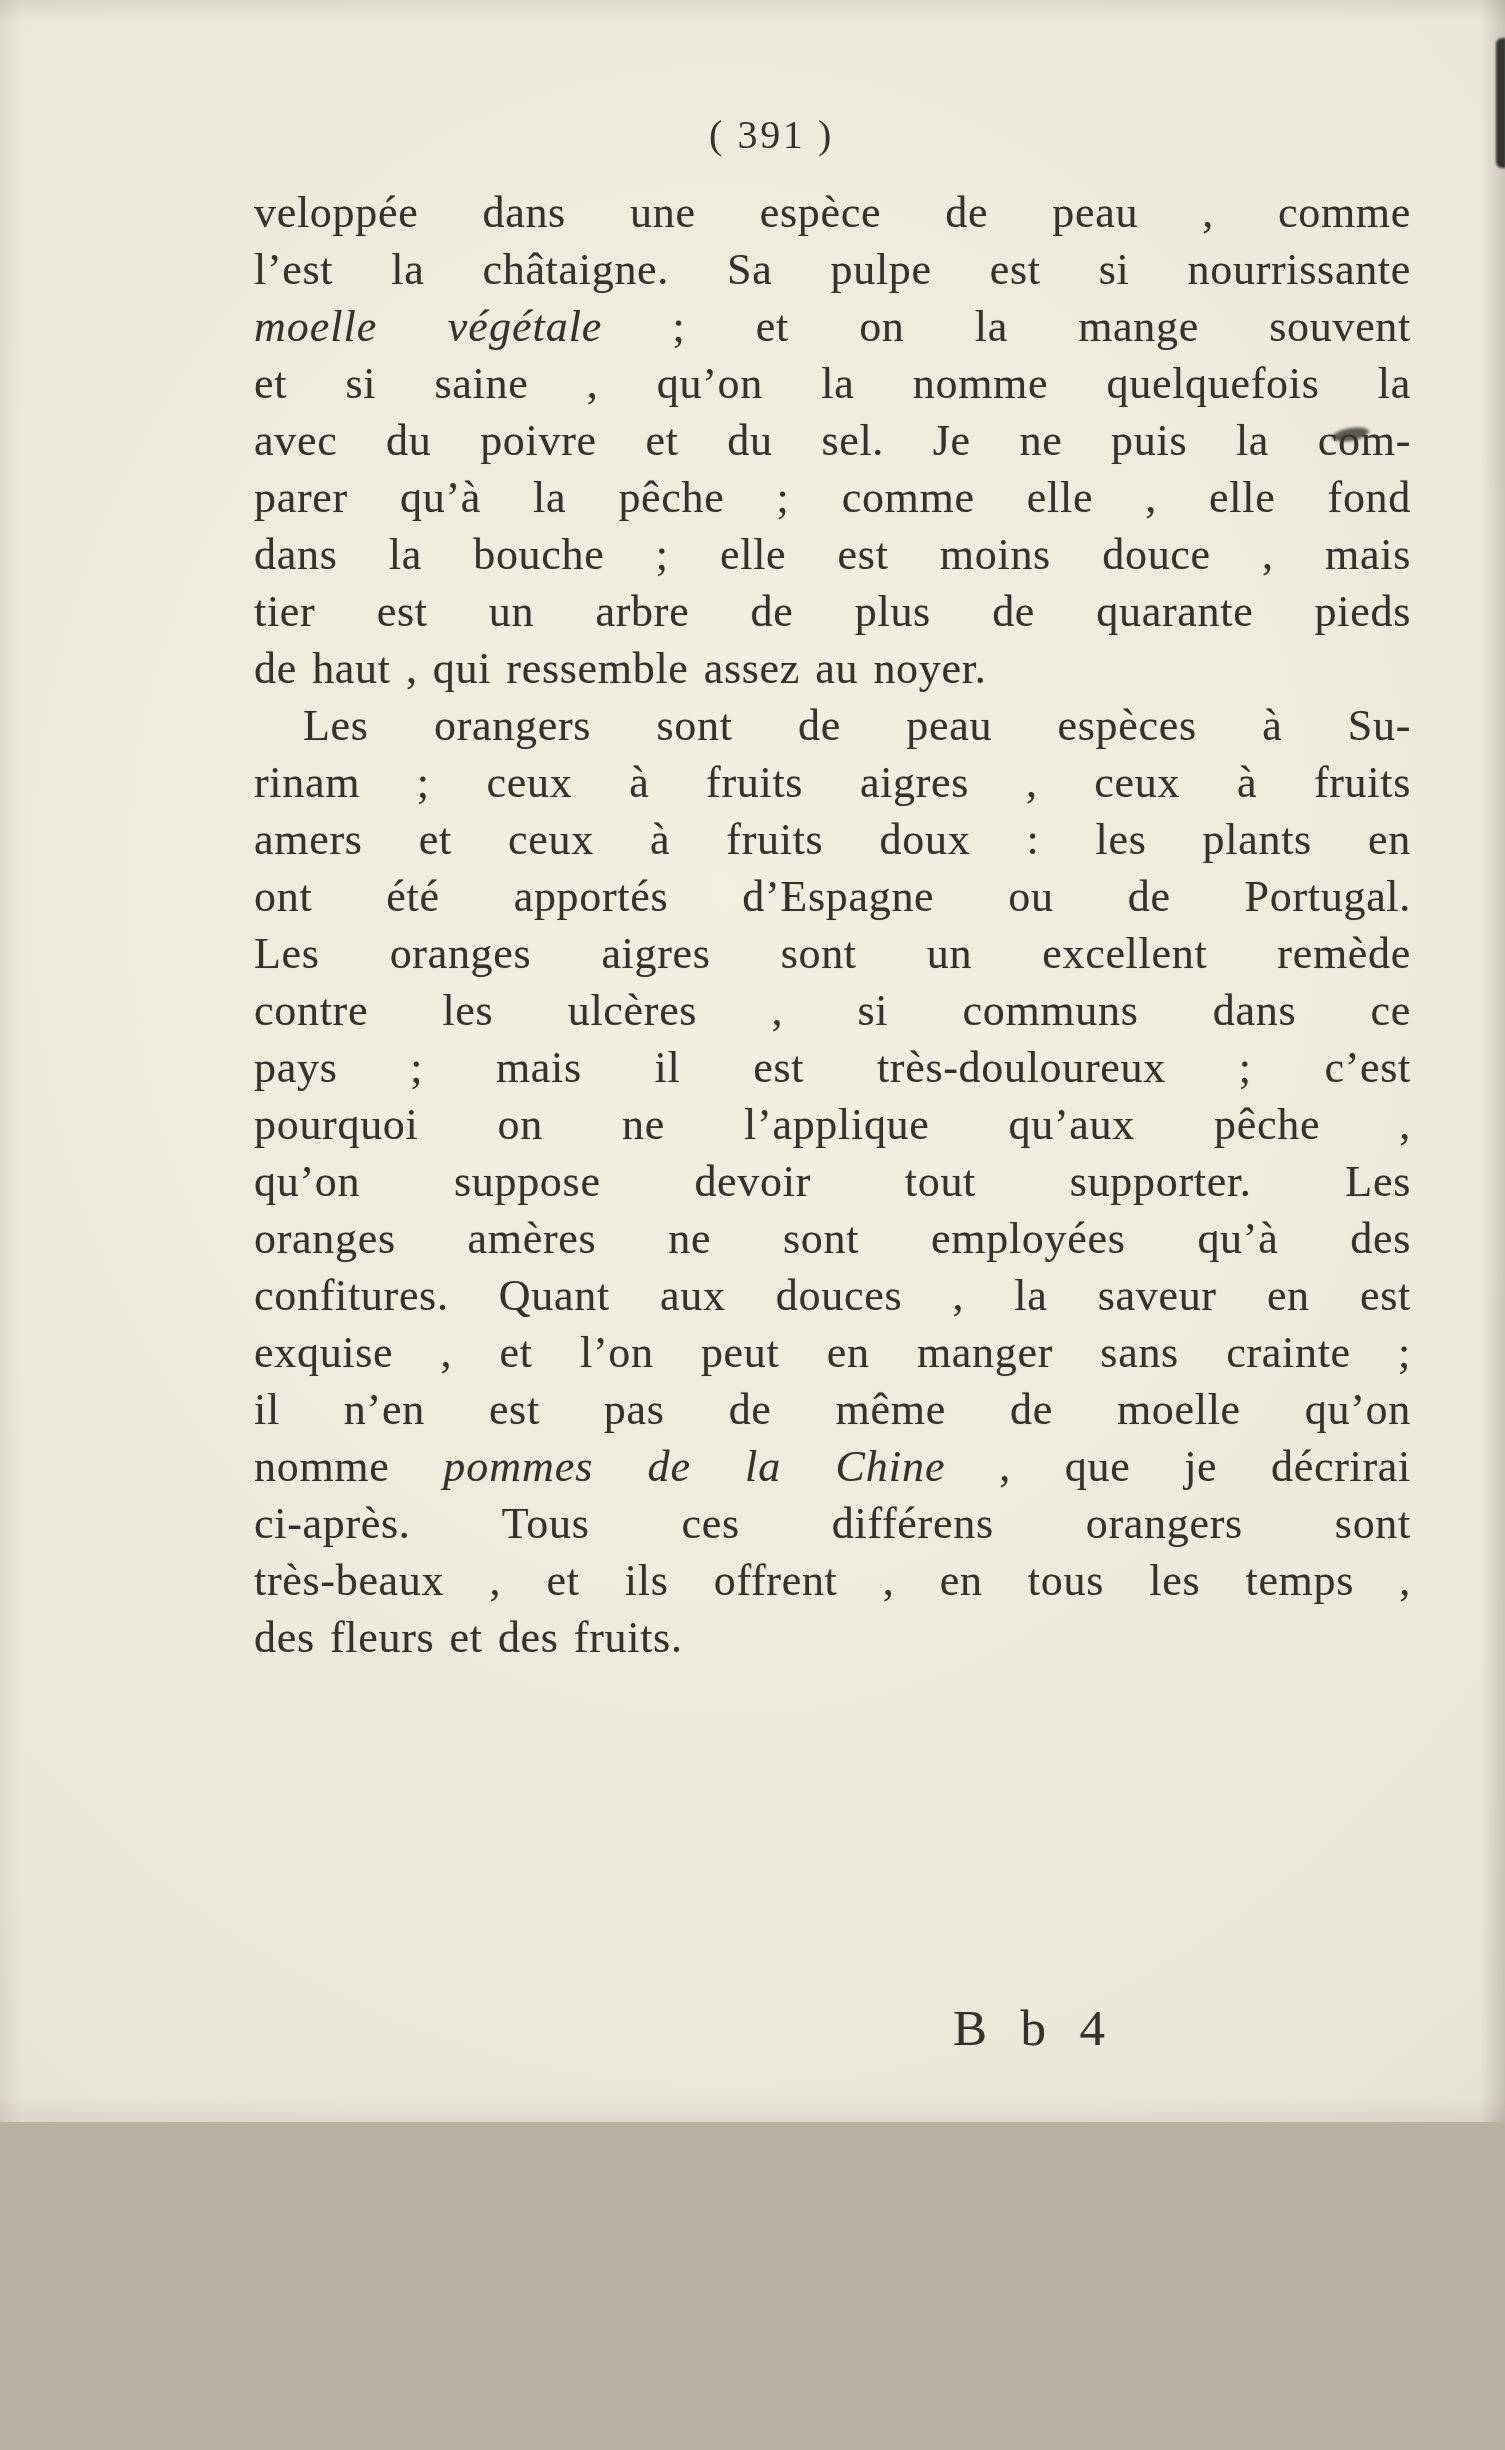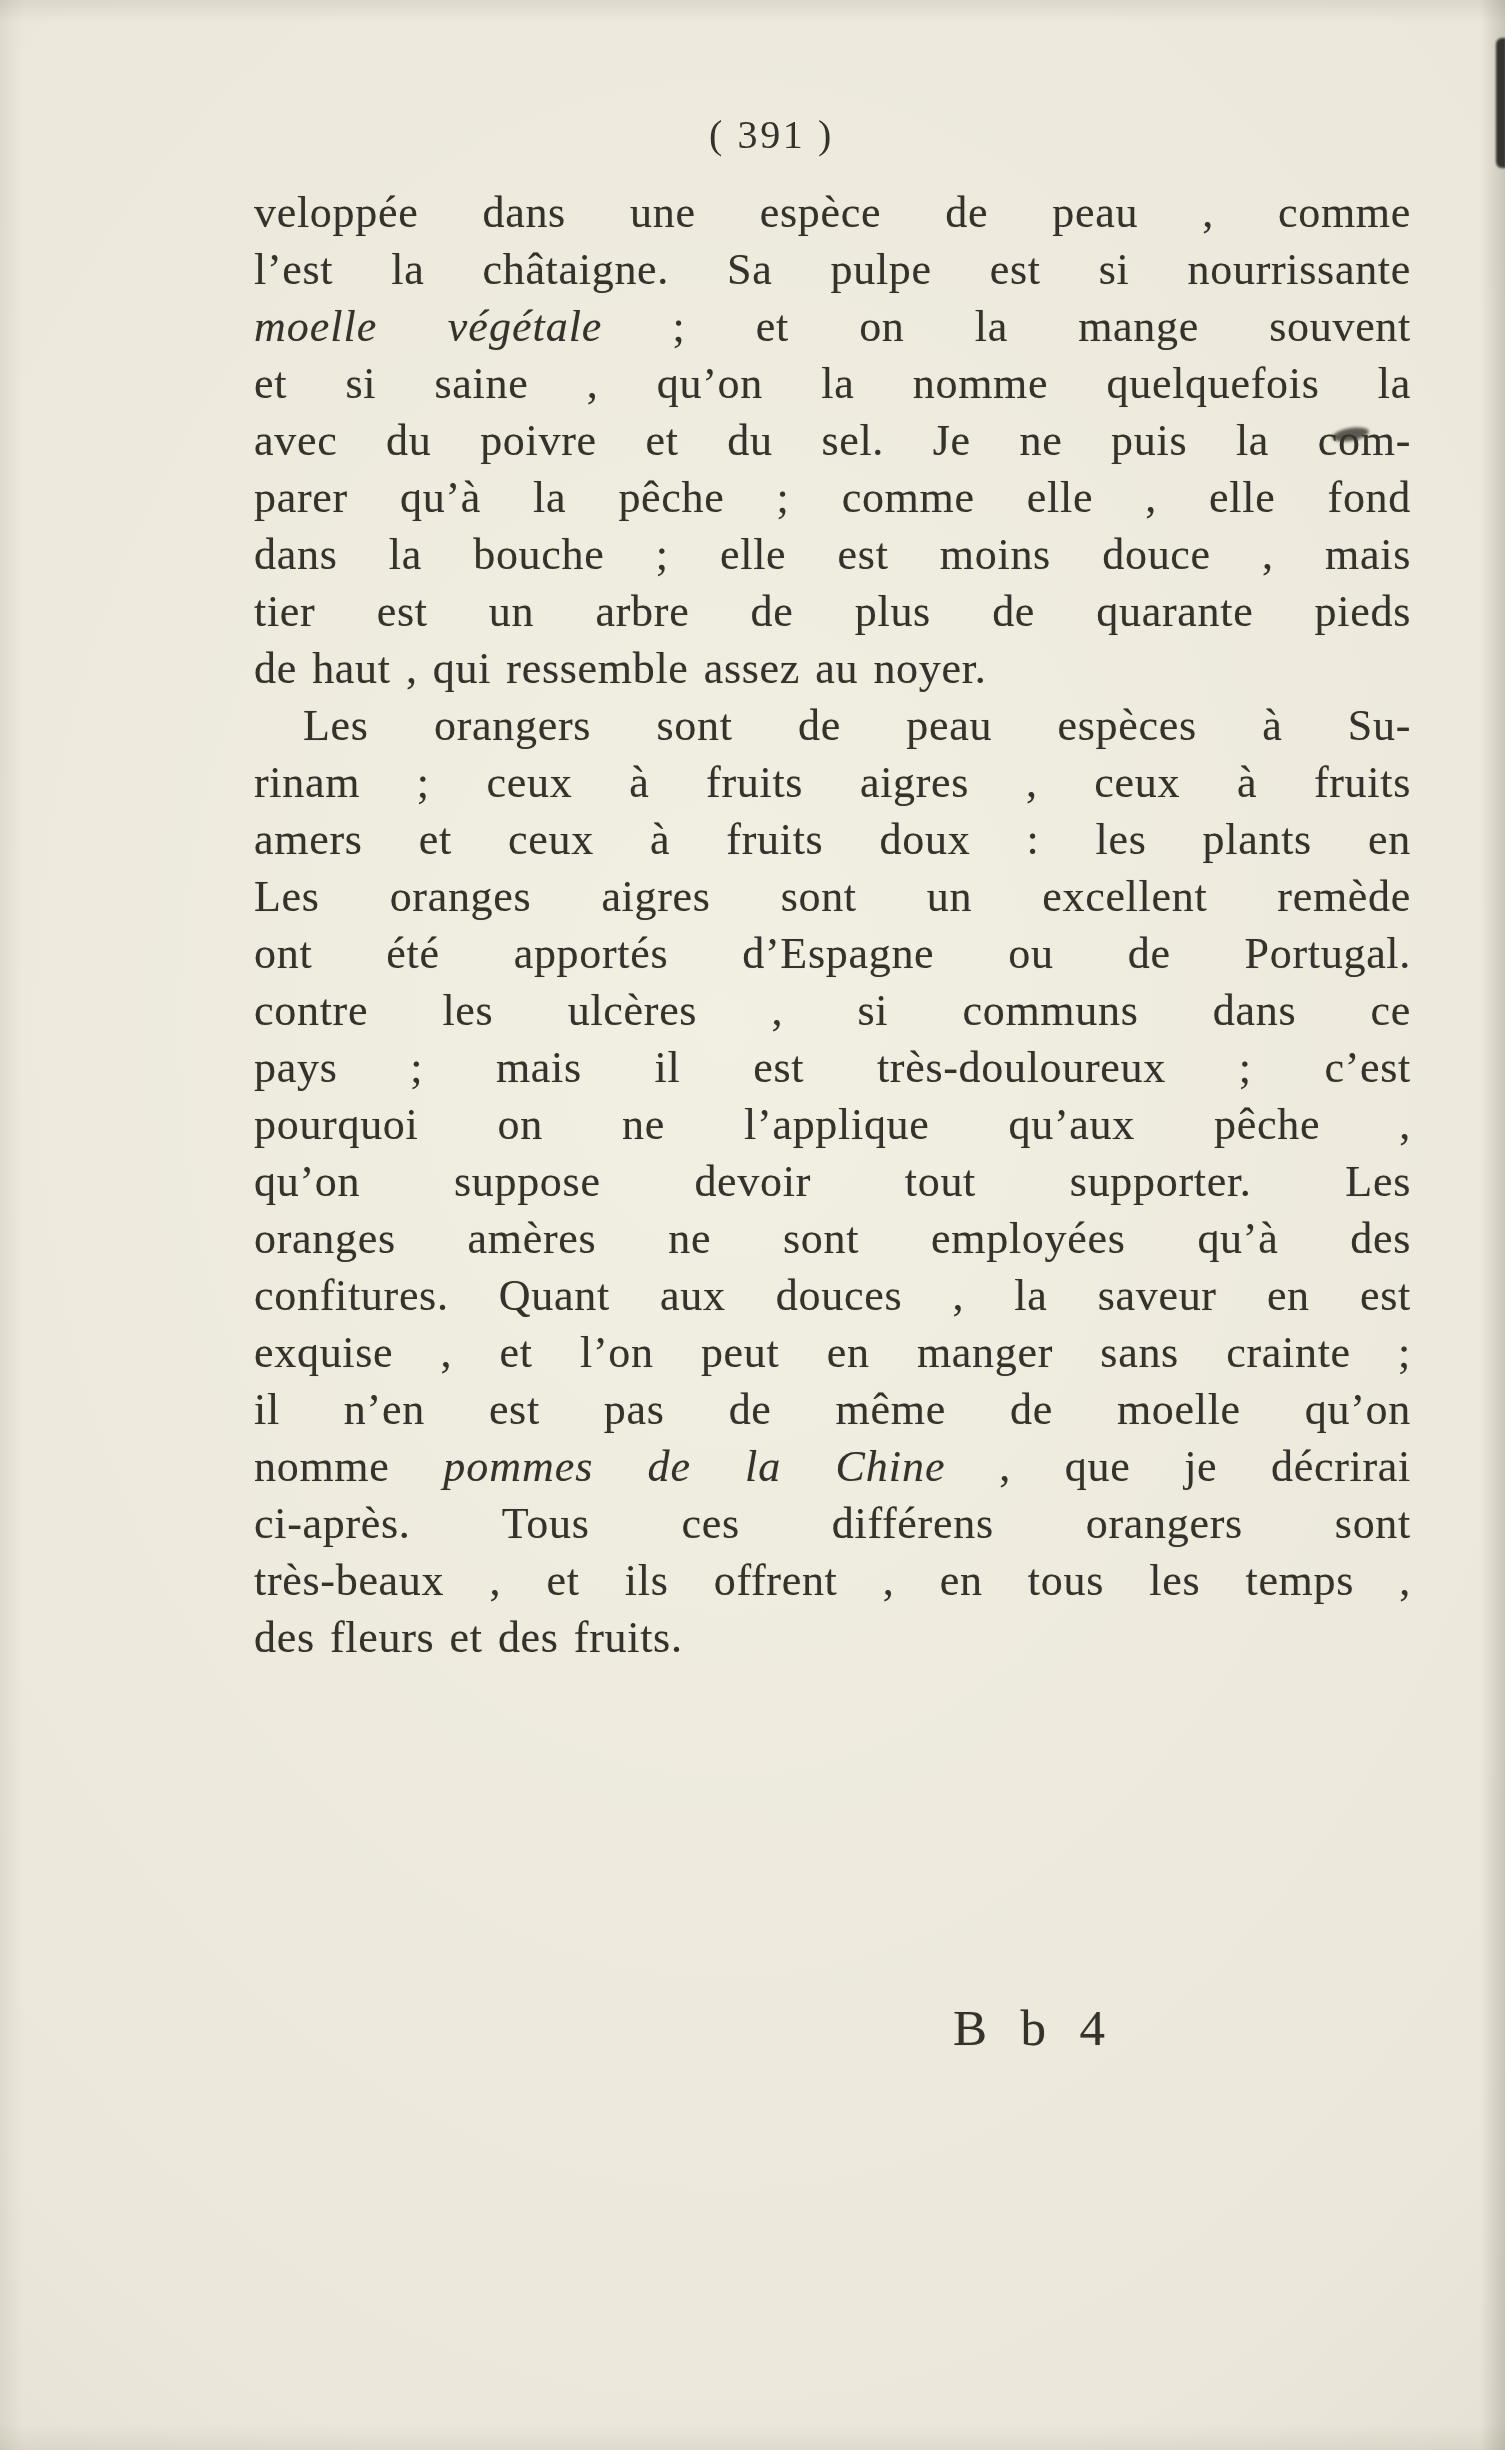--- a/index.html
+++ b/index.html
@@ -10,21 +10,21 @@
   html, body { margin: 0; padding: 0; }
   body {
     width: 1506px;
     height: 2450px;
     background: #b7b2a4;
     font-family: "Liberation Serif", "DejaVu Serif", serif;
   }
   .page {
     position: relative;
     width: 1506px;
-    height: 2450px;
+    height: 2122px;
     background: var(--paper);
     overflow: hidden;
     color: var(--ink);
   }
   
   .page::before {
     content: "";
     position: absolute;
     inset: 0;
     pointer-events: none;
@@ -118,22 +118,22 @@
     <div class="line"><span class="it">moelle végétale</span><span> ; et on la mange souvent</span></div>
     <div class="line">et si saine , qu’on la nomme quelquefois la</div>
     <div class="line">avec du poivre et du sel. Je ne puis la com-</div>
     <div class="line">parer qu’à la pêche ; comme elle , elle fond</div>
     <div class="line">dans la bouche ; elle est moins douce , mais</div>
     <div class="line">tier est un arbre de plus de quarante pieds</div>
     <div class="line short">de haut , qui ressemble assez au noyer.</div>
     <div class="line indent">Les orangers sont de peau espèces à Su-</div>
     <div class="line">rinam ; ceux à fruits aigres , ceux à fruits</div>
     <div class="line">amers et ceux à fruits doux : les plants en</div>
+    <div class="line">ont été apportés d’Espagne ou de Portugal.</div>
     <div class="line">Les oranges aigres sont un excellent remède</div>
-    <div class="line">ont été apportés d’Espagne ou de Portugal.</div>
     <div class="line">contre les ulcères , si communs dans ce</div>
     <div class="line">pays ; mais il est très-douloureux ; c’est</div>
     <div class="line">pourquoi on ne l’applique qu’aux pêche ,</div>
     <div class="line">qu’on suppose devoir tout supporter. Les</div>
     <div class="line">oranges amères ne sont employées qu’à des</div>
     <div class="line">confitures. Quant aux douces , la saveur en est</div>
     <div class="line">exquise , et l’on peut en manger sans crainte ;</div>
     <div class="line">il n’en est pas de même de moelle qu’on</div>
     <div class="line"><span>nomme </span><span class="it">pommes de la Chine</span><span> , que je décrirai</span></div>
     <div class="line">ci-après. Tous ces différens orangers sont</div>

